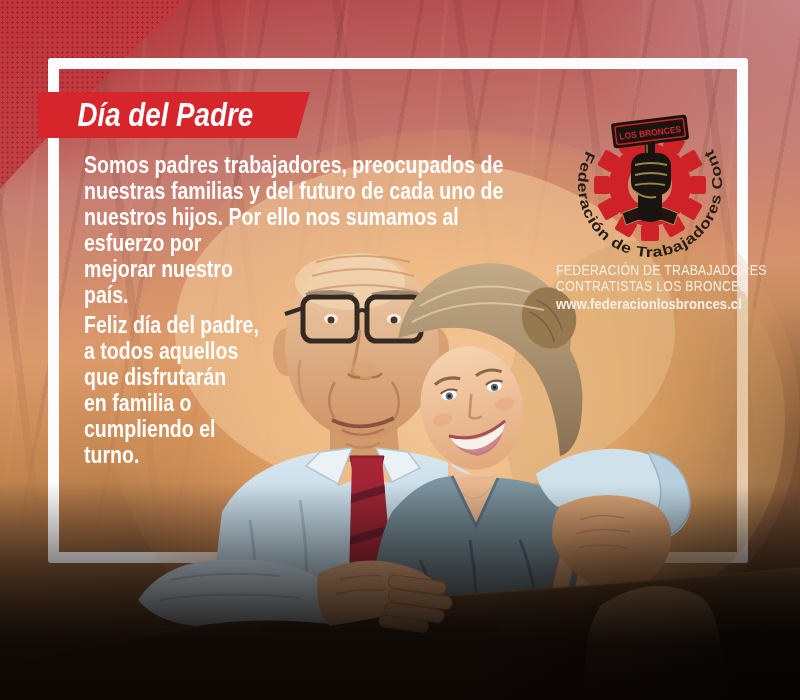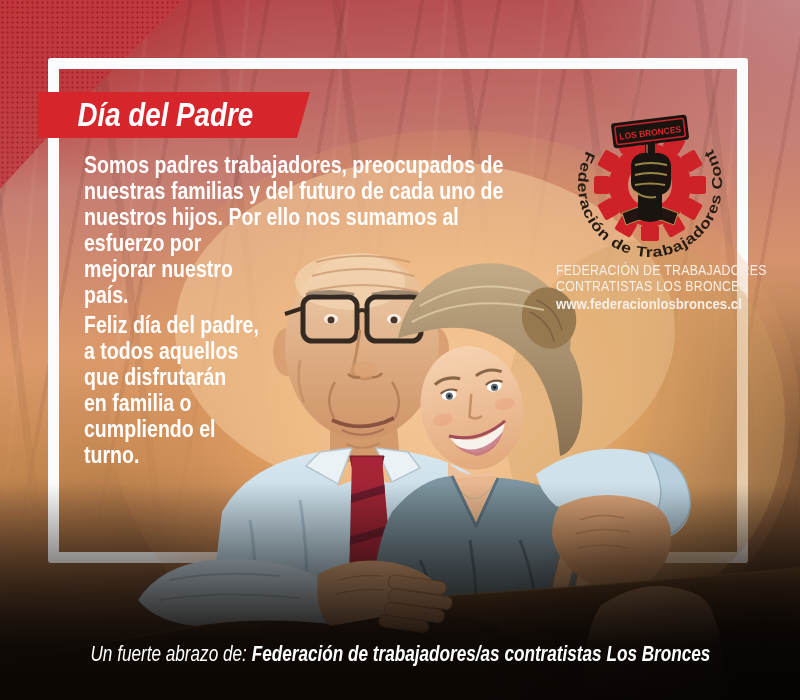--- a/index.html
+++ b/index.html
@@ -328,17 +328,14 @@
       <textPath href="#ringp" startOffset="2" textLength="368" lengthAdjust="spacingAndGlyphs">Federación de Trabajadores Contratistas</textPath>
     </text>
   </svg>
 
   <div class="org-block">
     <div class="org-line">FEDERACIÓN DE TRABAJADORES</div>
     <div class="org-line">CONTRATISTAS LOS BRONCES</div>
     <div class="org-site">www.federacionlosbronces.cl</div>
   </div>
 
-  <div class="dedication">
-    <span class="line"><span>Un fuerte abrazo de:</span>&nbsp;<span class="org">Federación de trabajadores/as contratistas Los Bronces</span></span>
-  </div>
 
 </div>
 
 </body></html>

